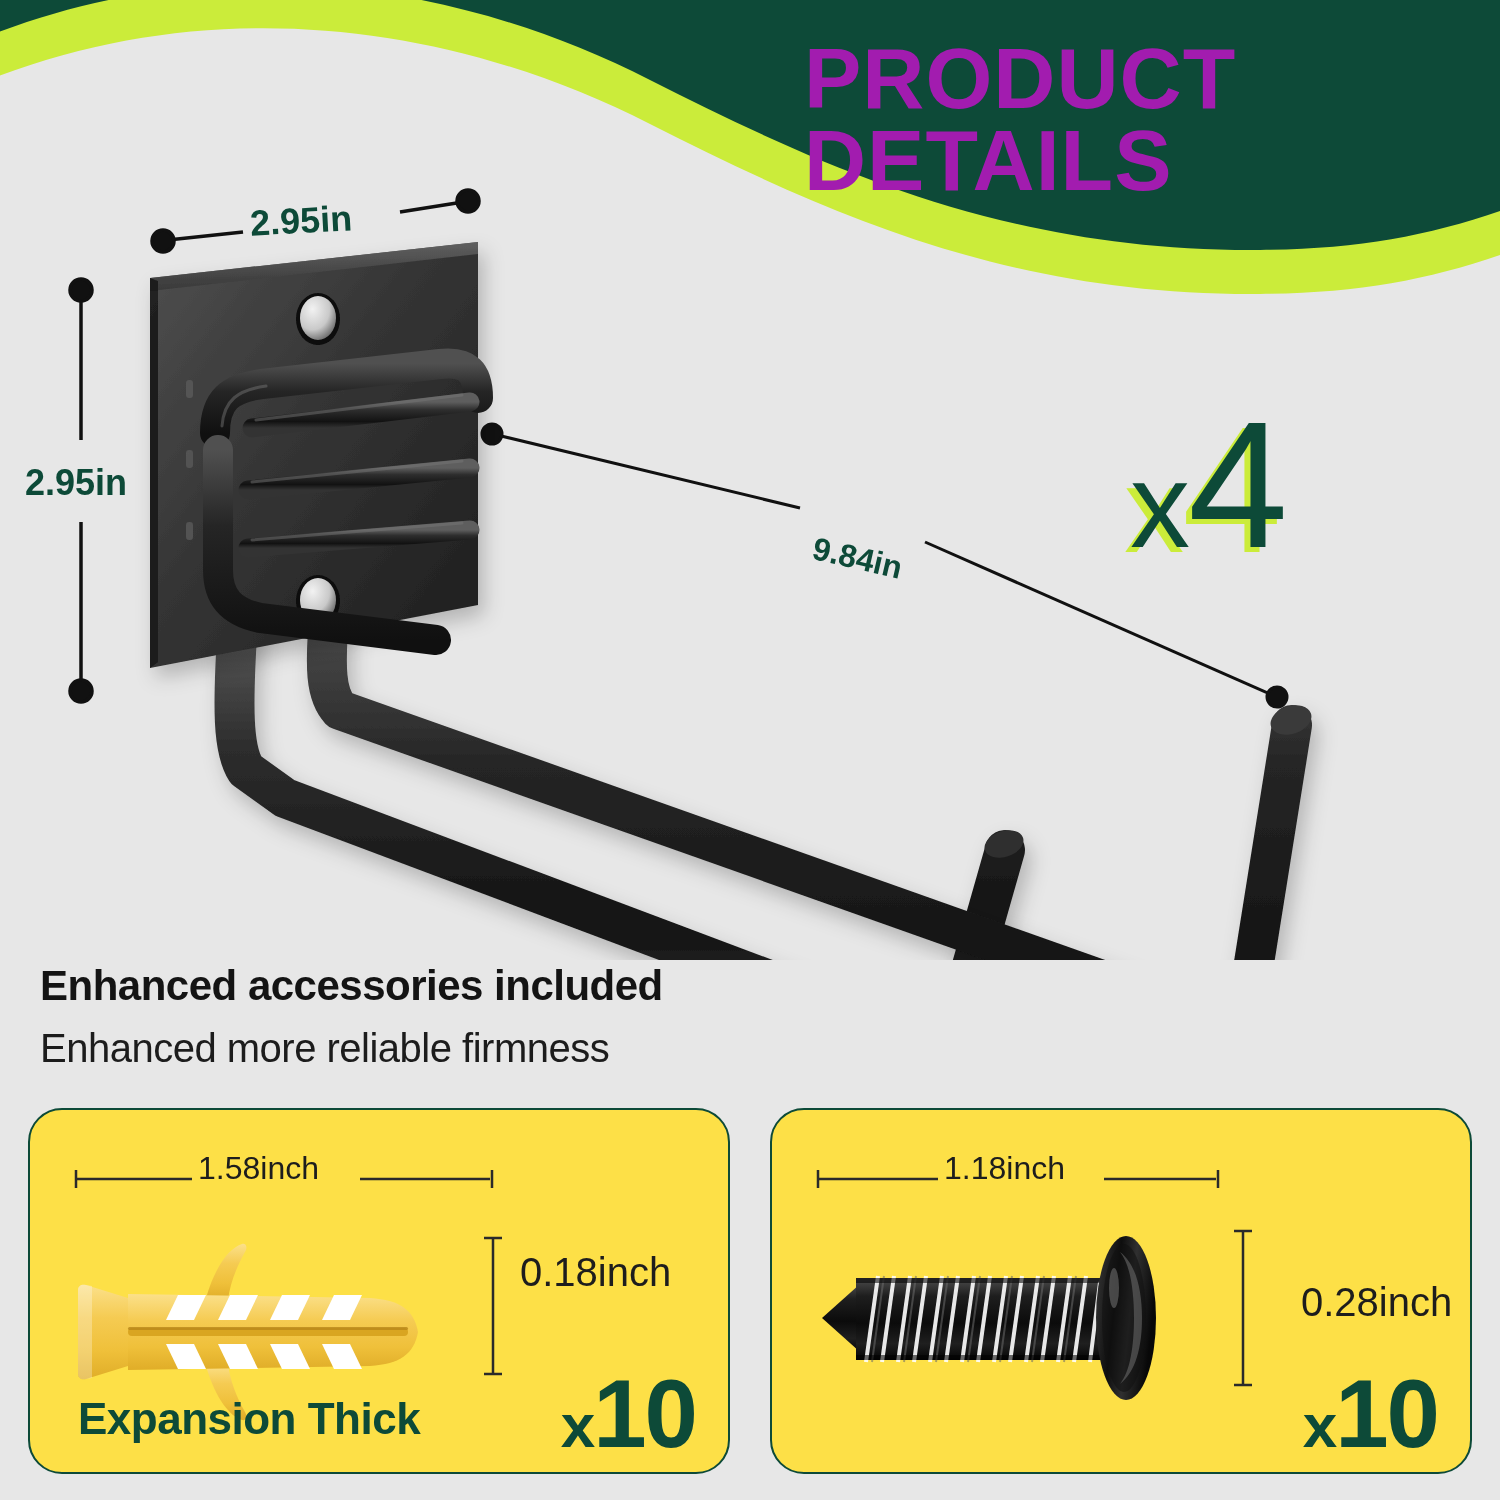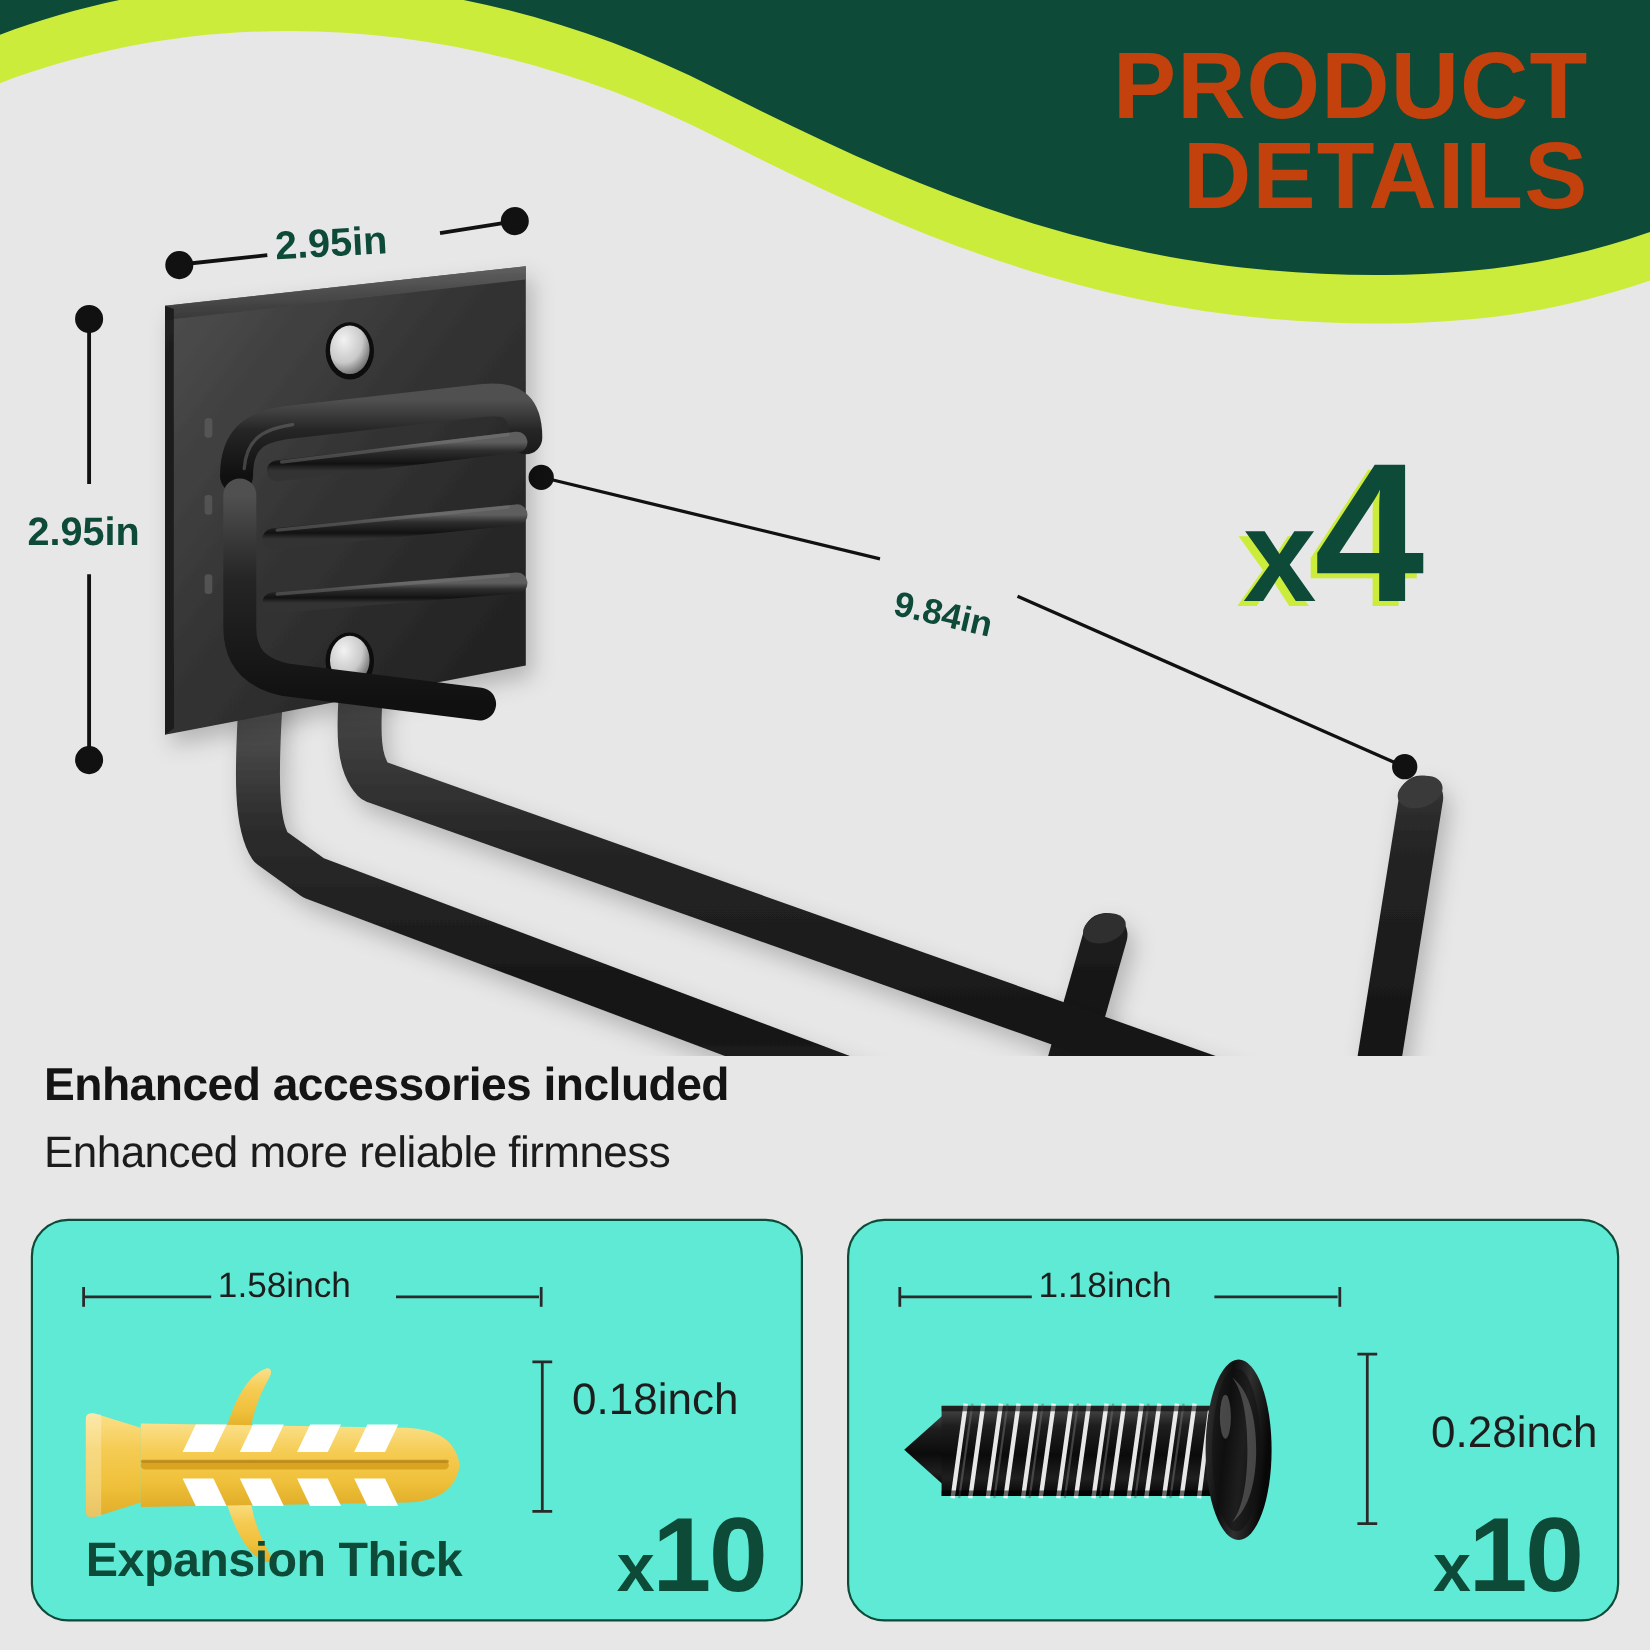--- a/index.html
+++ b/index.html
@@ -11,39 +11,38 @@
     position:relative;
   }
   #stage{position:absolute;inset:0;width:1500px;height:1500px;}
 
   
   .wave{position:absolute;top:0;left:0;width:1500px;height:340px;}
   .header-title{
     position:absolute;
     top:38px;right:56px;
     width:640px;
-    text-align:right;
-    color:#c2410c;
+    color:#a21caf;
     font-weight:bold;
     font-size:86px;
     line-height:0.95;
     letter-spacing:1px;
     font-family:"Liberation Sans", sans-serif;
     white-space:pre-line;
   }
 
   
   .hero{position:absolute;top:150px;left:0;width:1500px;height:810px;}
 
   
   .x4{
     position:absolute;
     left:1130px;top:395px;
     font-size:180px;
-    font-weight:bold;
+    font-weight:normal;
     color:#0d4a38;
     letter-spacing:-2px;
     line-height:1;
     text-shadow:-6px 5px 0 #cbec3a;
     font-family:"Liberation Sans", sans-serif;
   }
   .x4 .xsm{font-size:120px;}
 
   
   .dimlabel{
@@ -65,21 +64,21 @@
   }
   .acc-sub{
     position:absolute;left:40px;top:1026px;
     font-size:40px;color:#1c1c1c;font-weight:normal;
     letter-spacing:-0.5px;
   }
 
   
   .card{
     position:absolute;top:1108px;height:366px;width:702px;
-    background:#5eead4;border:2px solid #0d4a38;border-radius:34px;
+    background:#fde047;border:2px solid #0d4a38;border-radius:34px;
     box-sizing:border-box;
   }
   #card-anchor{left:28px;}
   #card-screw{left:770px;}
 
   .card-title{
     position:absolute;bottom:28px;left:48px;
     color:#0d4a38;font-size:44px;font-weight:bold;
     letter-spacing:-0.5px;white-space:nowrap;
   }

